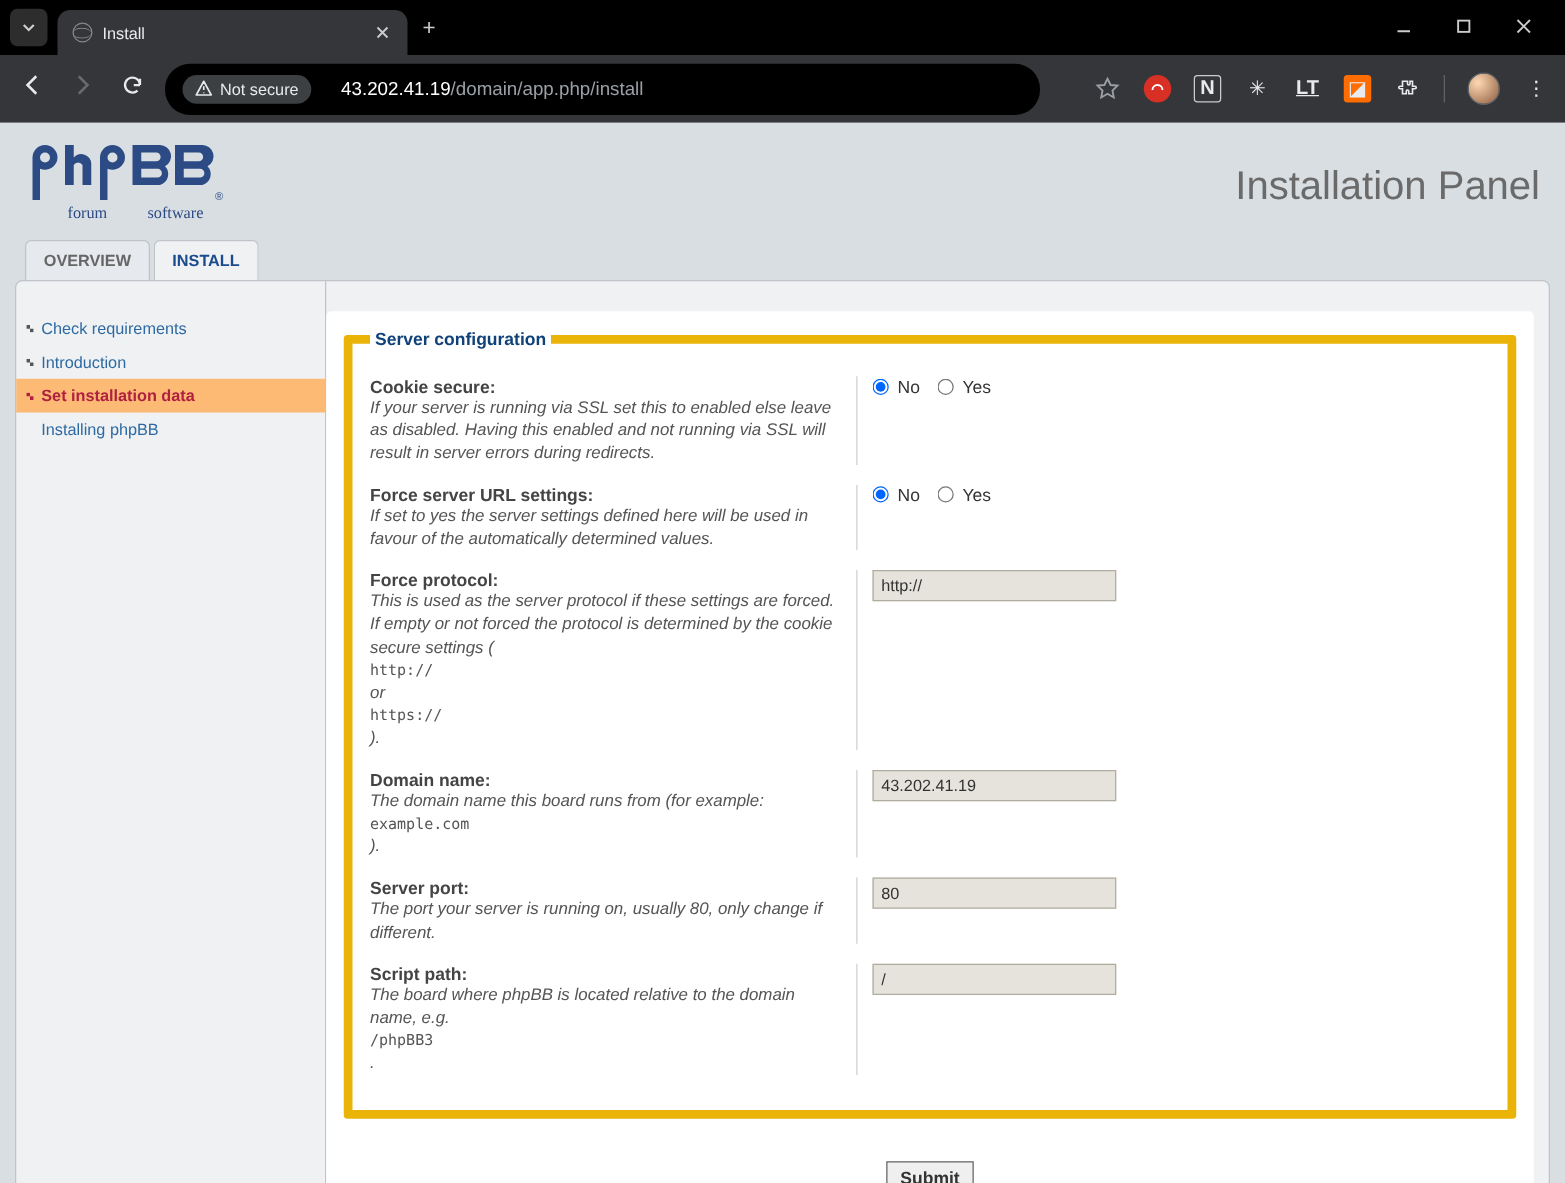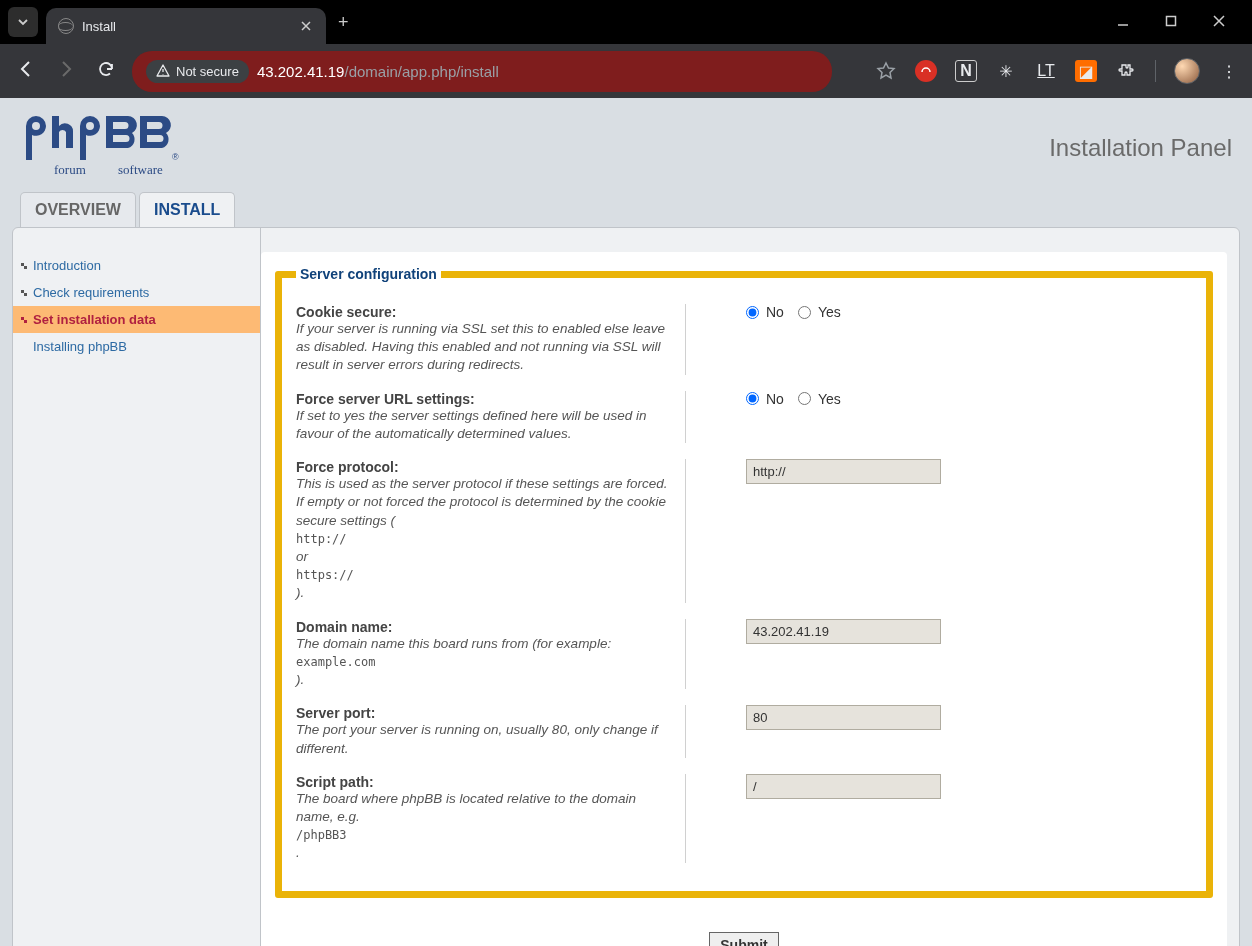--- a/index.html
+++ b/index.html
@@ -14,62 +14,62 @@
 .tab .favicon::before { content: ""; position: absolute; top: 3px; left: -1px; width: 15px; height: 7px; border-top: 1px solid #888; border-bottom: 1px solid #888; border-radius: 50%; }
 .tab-title { flex: 1; font-size: 13px; }
 .tab-close { width: 16px; height: 16px; color: #ccc; cursor: pointer; display: flex; align-items: center; justify-content: center; }
 .new-tab { margin-left: 12px; color: #ccc; font-size: 18px; cursor: pointer; }
 .window-controls { margin-left: auto; display: flex; gap: 18px; color: #ccc; padding-right: 10px; }
 .window-controls span { width: 30px; text-align: center; cursor: pointer; font-size: 14px; }
 
 .toolbar { display: flex; align-items: center; background: #35363a; height: 54px; padding: 0 12px; gap: 12px; }
 .nav-btn { color: #9aa0a6; font-size: 20px; cursor: pointer; width: 28px; text-align: center; }
 .nav-btn.active { color: #e8eaed; }
-.url-bar { flex: 1; background: #7f1d1d; border-radius: 20px; height: 41px; display: flex; align-items: center; padding: 0 14px; color: #e8eaed; font-size: 15px; gap: 8px; max-width: 700px; }
+.url-bar { flex: 1; background: #000000; border-radius: 20px; height: 41px; display: flex; align-items: center; padding: 0 14px; color: #e8eaed; font-size: 15px; gap: 24px; max-width: 700px; }
 .security-chip { display: flex; align-items: center; gap: 6px; background: #3c4043; border-radius: 14px; padding: 4px 10px; color: #e8eaed; font-size: 13px; }
 .url-host { color: #fff; }
 .url-path { color: #9aa0a6; }
 .toolbar-icons { display: flex; align-items: center; gap: 18px; margin-left: auto; }
 .toolbar-icons .ticon { width: 22px; height: 22px; display: flex; align-items: center; justify-content: center; color: #e8eaed; cursor: pointer; font-size: 16px; }
 .ext-red { background: #d93025; border-radius: 50%; width: 20px; height: 20px; }
 .ext-n { border: 1.5px solid #ccc; border-radius: 3px; width: 20px; height: 20px; font-size: 11px; font-weight: bold; }
 .ext-blue { color: #8ab4f8; }
-.ext-lt { color: #fff; font-size: 10px; font-weight: normal; text-decoration: underline; }
+.ext-lt { color: #fff; font-size: 10px; font-weight: bold; text-decoration: underline; }
 .ext-orange { background: #ff6d00; border-radius: 3px; width: 20px; height: 20px; color: #fff; }
 .ext-puzzle { color: #e8eaed; }
 .vsep { width: 1px; height: 22px; background: #5f6368; }
 .avatar { width: 26px; height: 26px; border-radius: 50%; background: radial-gradient(circle at 30% 30%, #ffd9b3, #8b5a3c); border: 1px solid #5f6368; }
 .dots { color: #e8eaed; font-size: 18px; }
 
 
 .page { background: #d9dee3; padding: 10px 12px 20px 12px; min-height: 840px; }
 .header-row { display: flex; align-items: center; justify-content: space-between; padding: 4px 8px 8px 8px; }
 .logo { color: #2c4b85; }
 .logo svg { display: block; }
-.panel-title { color: #6a6a6a; font-size: 24px; font-family: "Trebuchet MS", Arial, sans-serif; }
+.panel-title { color: #6a6a6a; font-size: 32px; font-family: "Trebuchet MS", Arial, sans-serif; }
 
 .tabs-row { display: flex; gap: 0; padding-left: 8px; }
-.ptab { background: #e6e9ed; border: 1px solid #c0c4c9; border-bottom: none; padding: 8px 14px; font-size: 16px; font-weight: bold; color: #666; cursor: pointer; border-radius: 5px 5px 0 0; margin-right: 3px; }
+.ptab { background: #e6e9ed; border: 1px solid #c0c4c9; border-bottom: none; padding: 8px 14px; font-size: 13px; font-weight: bold; color: #666; cursor: pointer; border-radius: 5px 5px 0 0; margin-right: 3px; }
 .ptab.active { background: #eff1f3; color: #1a4c8d; border-color: #c0c4c9; }
 
 .main-box { background: #eff1f3; border: 1px solid #c0c4c9; border-radius: 6px; padding: 0; display: flex; min-height: 700px; }
 .sidebar { width: 248px; border-right: 1px solid #c0c4c9; padding: 24px 0; }
 .sidebar ul { list-style: none; }
 .sidebar li { padding: 6px 10px 6px 20px; font-size: 13px; color: #2d6aa3; cursor: pointer; position: relative; }
 .sidebar li::before { content: ""; position: absolute; left: 8px; top: 11px; width: 6px; height: 6px; background: #555; clip-path: polygon(0 0, 50% 0, 50% 50%, 100% 50%, 100% 100%, 50% 100%, 50% 50%, 0 50%); }
 .sidebar li.noicon::before { display: none; }
 .sidebar li.active { background: #fdba74; color: #b02040; font-weight: bold; }
 .sidebar li.active::before { background: #b02040; }
 .sidebar li a { color: inherit; text-decoration: none; }
 
 .content { flex: 1; background: #fff; margin: 24px 12px 24px 0; border-radius: 4px; padding: 14px; }
 fieldset { border: 7px solid #eab308; border-radius: 3px; padding: 14px 14px 20px 14px; margin-bottom: 20px; }
 legend { color: #10427a; font-size: 14px; font-weight: bold; font-family: "Trebuchet MS", Arial; padding: 0 4px; }
 
-dl { display: flex; padding: 8px 0; gap: 48px; }
+dl { display: flex; padding: 8px 0; }
 dt { width: 390px; padding-right: 12px; border-right: 1px solid #d0d0d0; }
 dd { flex: 1; padding-left: 12px; }
 dt label { font-weight: bold; color: #444; font-size: 14px; }
 dt span { font-style: italic; color: #555; font-size: 13.5px; display: block; line-height: 1.35; }
 dt code { font-family: monospace; font-style: normal; font-size: 12px; }
 
 input[type=text] { background: #e6e3dc; border: 1px solid #b0aca0; padding: 4px 6px; font-size: 13px; width: 195px; color: #333; font-family: "Lucida Grande", Arial; }
 .radio-group { display: flex; align-items: center; gap: 4px; color: #333; font-size: 14px; }
 .radio-group input { margin: 0 3px 0 0; accent-color: #0066ff; }
 .radio-group label { margin-right: 10px; }
@@ -181,22 +181,22 @@
   </div>
 
   <div class="tabs-row">
     <div class="ptab">OVERVIEW</div>
     <div class="ptab active">INSTALL</div>
   </div>
 
   <div class="main-box">
     <div class="sidebar">
       <ul>
+        <li><a>Check requirements</a></li>
         <li><a>Introduction</a></li>
-        <li><a>Check requirements</a></li>
         <li class="active"><a>Set installation data</a></li>
         <li class="noicon"><a>Installing phpBB</a></li>
       </ul>
     </div>
 
     <div class="content">
       <fieldset>
         <legend>Server configuration</legend>
 
         <dl>

